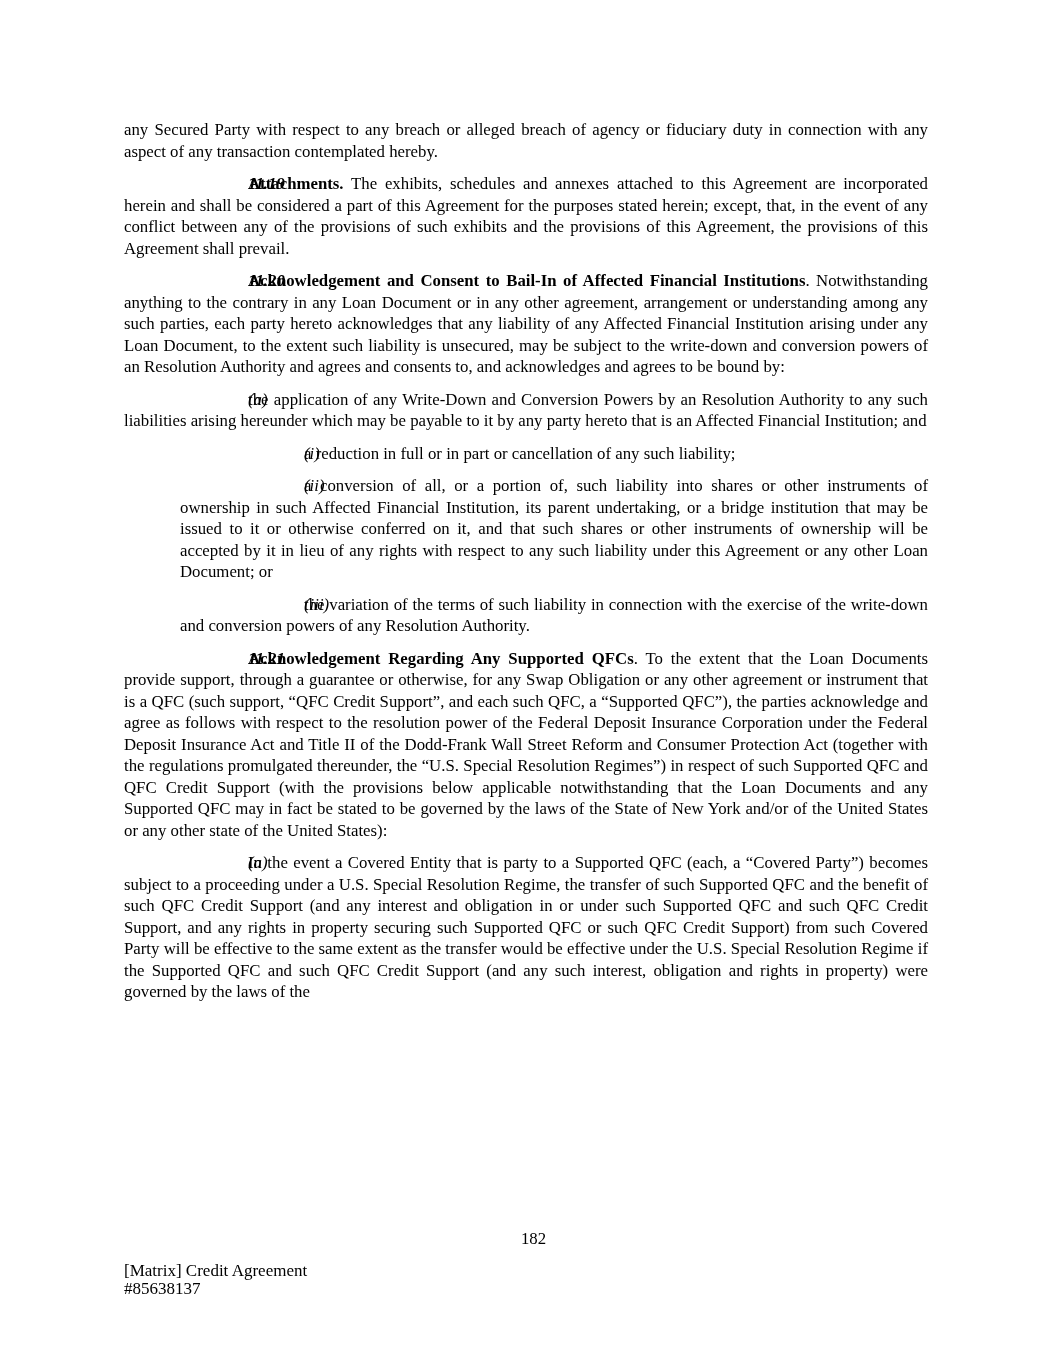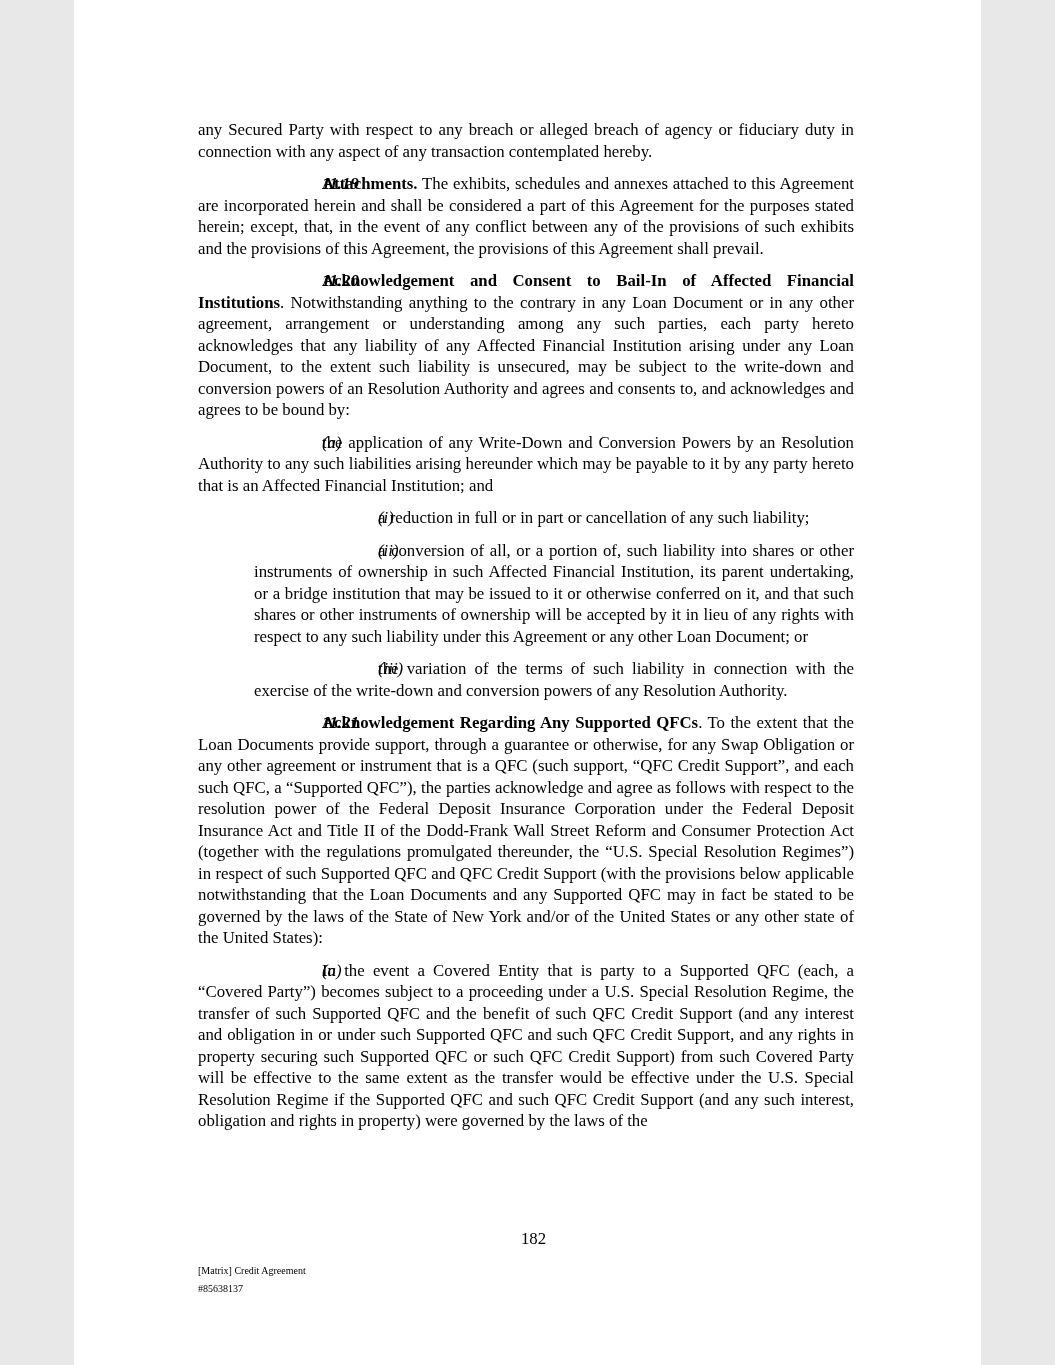--- a/index.html
+++ b/index.html
@@ -1,18 +1,18 @@
 <!DOCTYPE html>
 <html><head>
 <meta charset="utf-8">
 <style>
   html, body { margin: 0; padding: 0; background: #e8e8e8; }
   .page {
     position: relative;
-    width: 907px;
+    width: 1055px;
     height: 1365px;
     margin: 0 auto;
     background: #ffffff;
     font-family: "Liberation Serif", serif;
     color: #000000;
     font-size: 16.8px;
     line-height: 21.5px;
     overflow: hidden;
   }
   .content {
@@ -31,21 +31,21 @@
   .pageno {
     position: absolute;
     top: 1228px;
     left: 12px; right: 0;
     text-align: center;
   }
   .footer {
     position: absolute;
     top: 1262px;
     left: 124px;
-    font-size: 10px;
+    font-size: 17px;
     line-height: 18px;
   }
 </style>
 </head>
 <body>
 
 <div class="page">
   <div class="content">
 
     <p class="para flush">any Secured Party with respect to any breach or alleged breach of agency or fiduciary duty in connection with any aspect of any transaction contemplated hereby.</p>

